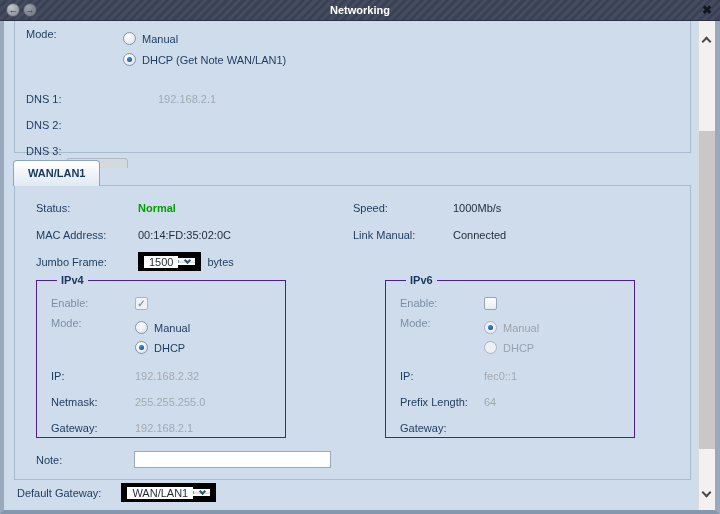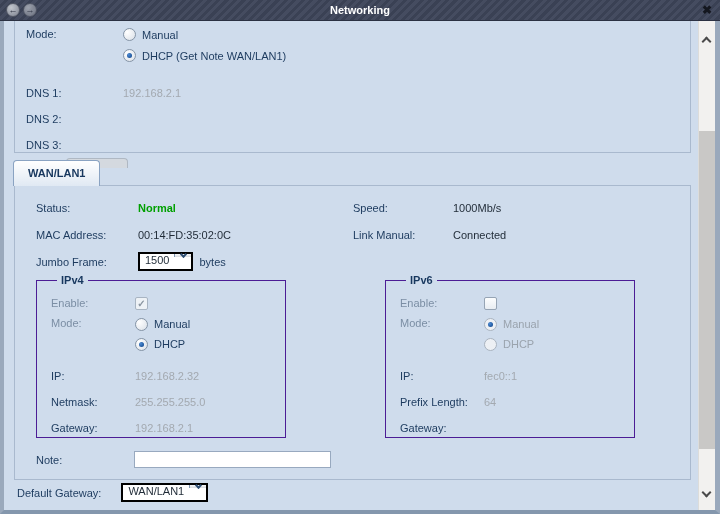--- a/index.html
+++ b/index.html
@@ -28,21 +28,21 @@
   
   .body { display:flex; height:493px; border-left:4px solid #9aa9bc; border-right:5px solid #9aa9bc; border-bottom:4px solid #8497ad; }
   .content { position:relative; flex:1; background:#cfdcec; }
 
   
   .top-panel { position:absolute; top:0; left:10px; right:7px; height:132px; border:1px solid #a9b9ce; border-top:none; padding-top:3px; }
   .row { display:flex; align-items:center; height:26px; padding-left:11px; }
   .row .lab { width:97px; flex:none; }
   .mode-row { height:auto; align-items:flex-start; }
   .mode-row .lab { padding-top:4px; }
-  .radio-line { display:flex; align-items:center; height:21px; gap:6px; }
+  .radio-line { display:flex; align-items:flex-end; height:21px; gap:6px; }
 
   .lbl { color:#1c3a5e; }
   .lbl-muted { color:#7b8ea4; }
   .val-gray { color:#a3a9b0; }
   .val-dark { color:#1f2a36; }
   .val-green { color:#00a000; font-weight:bold; }
   .opt-disabled { color:#9aa3ad; }
 
   .radio { width:13px; height:13px; flex:none; border-radius:50%; border:1px solid #8594a6;
     background:radial-gradient(circle at 30% 30%, #ffffff, #d9dfe7); position:relative; }
@@ -78,21 +78,21 @@
   .fs-mode .lab { padding-top:3px; }
   .fs-gap { height:9px; }
 
   .note-row { position:absolute; top:265px; left:21px; display:flex; align-items:center; }
   .note-row .lab { width:98px; }
   .note-input { width:197px; height:17px; border:1px solid #98a9bf; background:#ffffff;
     font-family:"Liberation Sans",sans-serif; font-size:11px; padding:0 3px; }
 
   .footer-row { position:absolute; top:462px; left:13px; display:flex; align-items:center; gap:20px; }
 
-  .combo { display:inline-flex; align-items:flex-start; border:2px solid #000000; background:#fff; height:19px; cursor:pointer; }
+  .combo { display:inline-flex; align-items:center; border:6px solid #000000; background:#fff; height:19px; cursor:pointer; }
   .combo-text { padding:0 5px; color:#1f2a36; display:flex; align-items:center; background:#fff; min-width:34px; }
   .combo-btn { width:17px; background:linear-gradient(#f8f9fa,#d6dadf); border-left:1px solid #7f96b2;
     display:flex; align-items:center; justify-content:center; }
   .chev { width:5px; height:5px; border-right:2px solid #2f4f74; border-bottom:2px solid #2f4f74;
     transform:rotate(45deg); margin-top:-2px; }
   .unit { margin-left:6px; color:#1c3a5e; }
 
   
   .scrollbar { width:17px; flex:none; background:#f2f1ef; border-left:1px solid #dcdcda; position:relative; }
   .sb-chev { position:absolute; left:4px; width:7px; height:7px; border-right:2px solid #4a4a4a; border-bottom:2px solid #4a4a4a; cursor:pointer; }
@@ -124,21 +124,21 @@
             <div class="radio-line">
               <span class="radio"></span>
               <span class="lbl">Manual</span>
             </div>
             <div class="radio-line">
               <span class="radio checked"></span>
               <span class="lbl">DHCP (Get Note WAN/LAN1)</span>
             </div>
           </div>
         </div>
-        <div class="row" style="margin-top:14px;">
+        <div class="row" style="margin-top:20px;gap:35px;">
           <span class="lab lbl">DNS 1:</span>
           <span class="val-gray">192.168.2.1</span>
         </div>
         <div class="row">
           <span class="lab lbl">DNS 2:</span>
           <span class="val-gray"></span>
         </div>
         <div class="row">
           <span class="lab lbl">DNS 3:</span>
           <span class="val-gray"></span>

